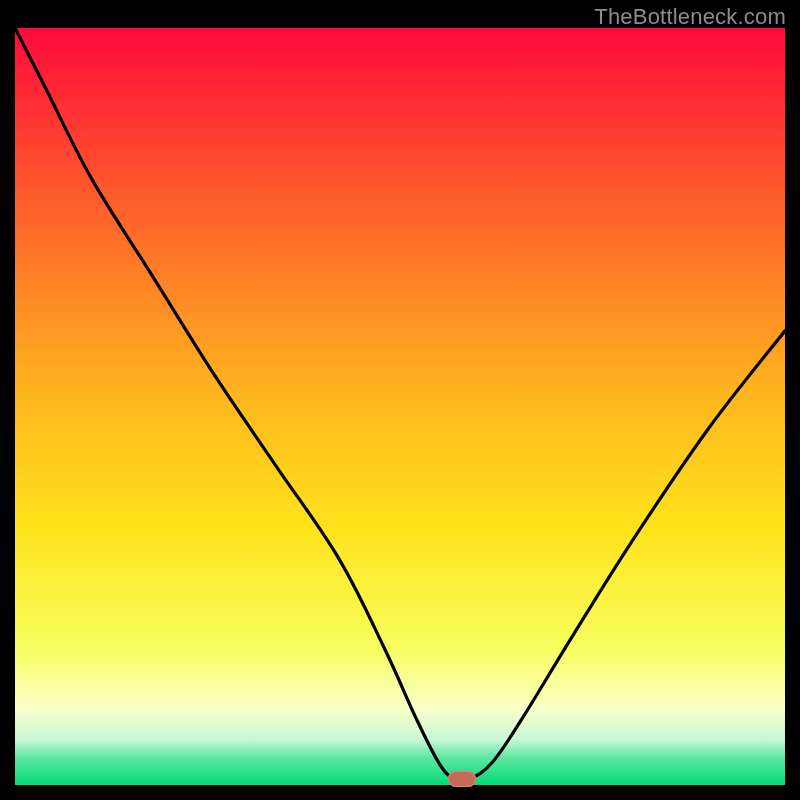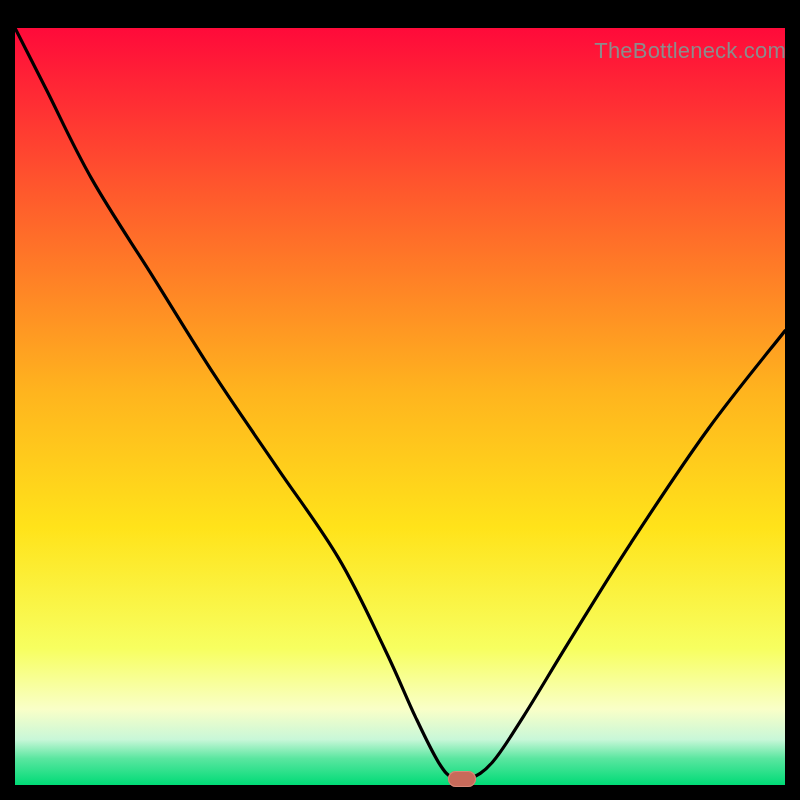--- a/index.html
+++ b/index.html
@@ -19,21 +19,20 @@
   }
   .watermark {
     position: absolute;
     top: 4px;
     right: 14px;
     color: #8c8c8c;
     font-size: 22px;
     font-weight: 500;
     letter-spacing: 0.2px;
     z-index: 10;
-    margin-top: 34px;
   }
   .plot {
     position: absolute;
     left: 15px;
     top: 28px;
     width: 770px;
     height: 757px;
   }
   .plot svg {
     display: block;

